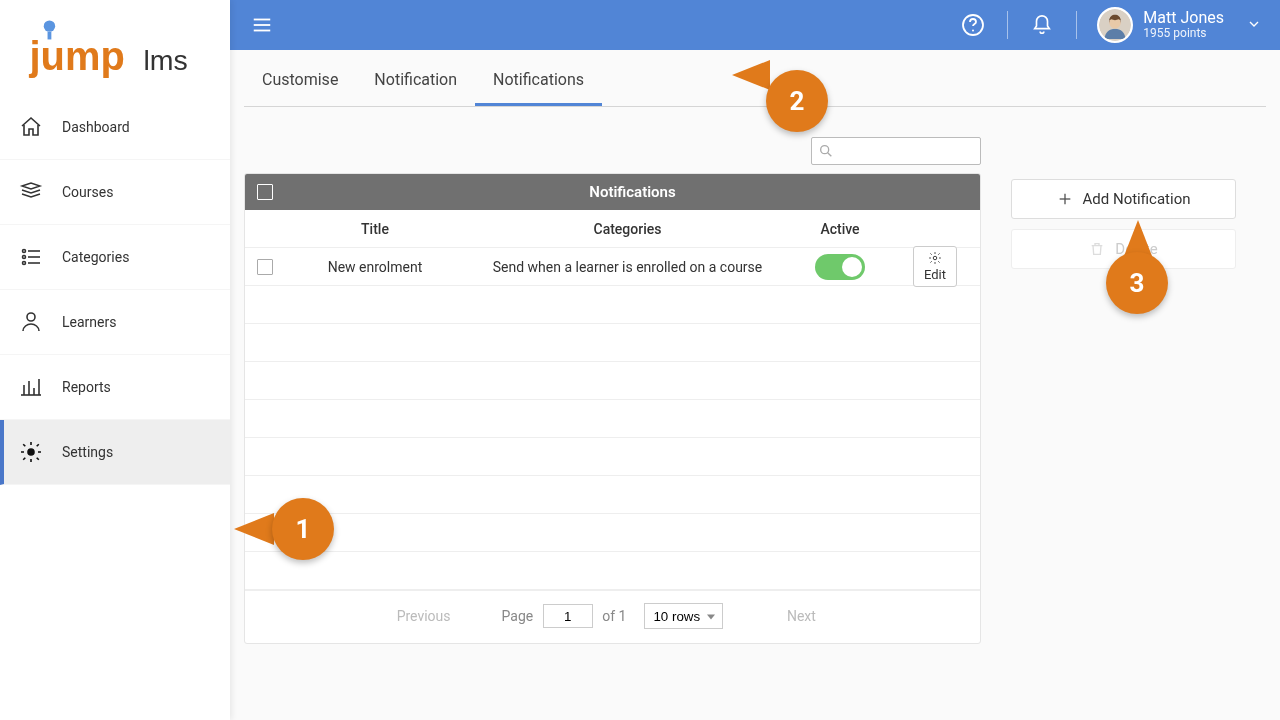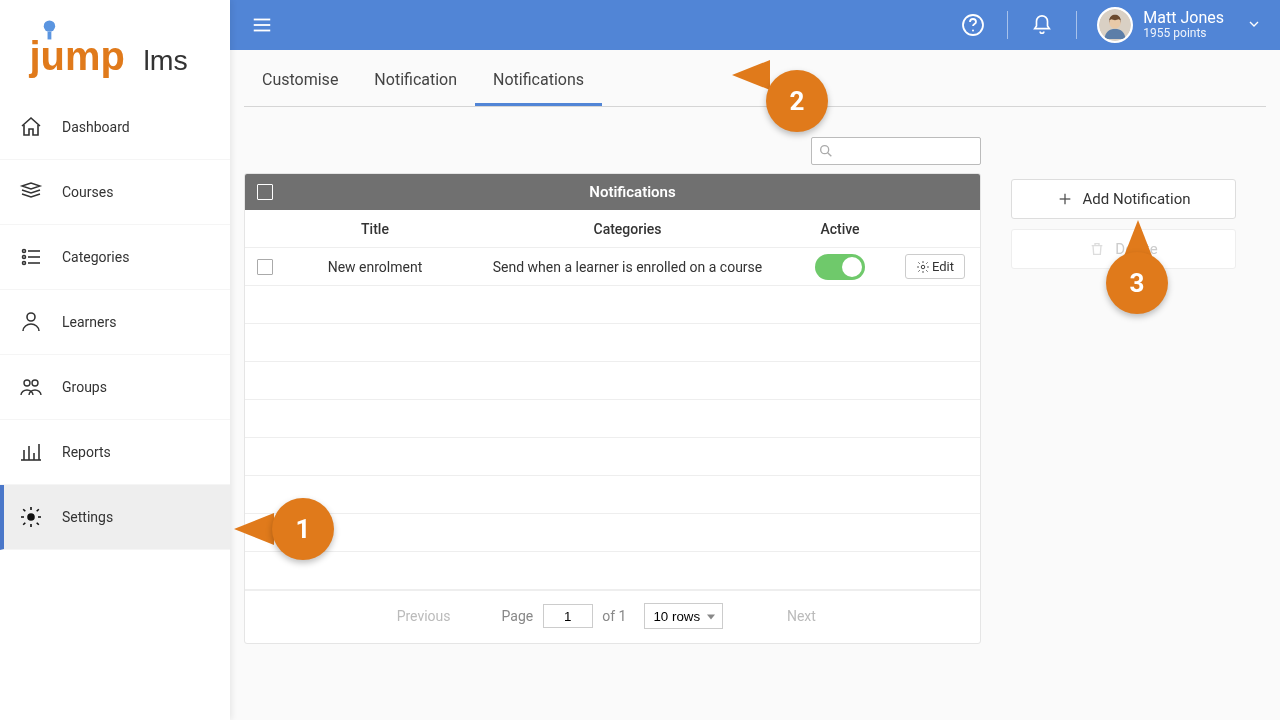--- a/index.html
+++ b/index.html
@@ -55,21 +55,21 @@
   .c-action { width:90px; text-align:center; }
   .row { display:flex; height:38px; align-items:center; border-bottom:1px solid #eee; }
   .row.empty > div { color:transparent; }
 
   input[type=checkbox].cb { width:16px; height:16px; appearance:none; border:1px solid #aaa; border-radius:1px; background:#fff; cursor:pointer; }
   .tbl-header input[type=checkbox].cb { border-color:#fff; background:#707070; }
 
   .toggle { width:50px; height:26px; border-radius:13px; background:#6fc96b; position:relative; margin:0 auto; cursor:pointer; }
   .toggle::after { content:""; position:absolute; right:3px; top:3px; width:20px; height:20px; border-radius:50%; background:#fff; }
 
-  .edit-btn { border:1px solid #ccc; background:#fff; border-radius:3px; padding:4px 10px; display:inline-flex; align-items:center; gap:2px; cursor:pointer; font-size:13px; }
+  .edit-btn { border:1px solid #ccc; background:#fff; border-radius:3px; padding:4px 10px; display:inline-flex; align-items:center; gap:2px; cursor:pointer; font-size:13px;flex-direction:column; }
 
   .pager { display:flex; align-items:center; justify-content:center; gap:18px; padding:12px 0 14px; border-top:1px solid #eee; color:#888; }
   .pager .btn { width:120px; text-align:center; color:#bbb; cursor:default; }
   .pager input { width:50px; height:24px; border:1px solid #ccc; text-align:center; margin:0 6px; }
   .pager select { height:26px; border:1px solid #ccc; padding:0 22px 0 8px; background:#fff; appearance:none; position:relative; }
   .select-wrap { position:relative; display:inline-block; }
   .select-wrap::after { content:""; position:absolute; right:8px; top:50%; transform:translateY(-30%); border-left:4px solid transparent; border-right:4px solid transparent; border-top:5px solid #888; pointer-events:none; }
 
   
   .act-btn { border:1px solid #ddd; background:#fff; border-radius:3px; height:40px; display:flex; align-items:center; justify-content:center; gap:10px; cursor:pointer; font-size:15px; }
@@ -132,31 +132,20 @@
   <div class="nav-item">
     <span class="icon">
       <svg width="24" height="24" viewBox="0 0 24 24" fill="none" stroke="#333" stroke-width="1.6">
           <circle cx="12" cy="7" r="4"></circle>
           <path d="M4 21c0-4 4-7 8-7s8 3 8 7"></path>
         </svg>
     </span>
     <span>Learners</span>
   </div>
 
-  <div class="nav-item">
-    <span class="icon">
-      <svg width="24" height="24" viewBox="0 0 24 24" fill="none" stroke="#333" stroke-width="1.4">
-          <circle cx="8" cy="8" r="3"></circle>
-          <circle cx="16" cy="8" r="3"></circle>
-          <path d="M2 20c0-3 3-5 6-5s6 2 6 5"></path>
-          <path d="M10 20c0-3 3-5 6-5s6 2 6 5"></path>
-        </svg>
-    </span>
-    <span>Groups</span>
-  </div>
 
   <div class="nav-item">
     <span class="icon">
       <svg width="24" height="24" viewBox="0 0 24 24" fill="none" stroke="#333" stroke-width="1.6">
           <line x1="5" y1="20" x2="5" y2="10"></line>
           <line x1="10" y1="20" x2="10" y2="6"></line>
           <line x1="15" y1="20" x2="15" y2="13"></line>
           <line x1="20" y1="20" x2="20" y2="4"></line>
           <line x1="2" y1="20" x2="22" y2="20"></line>
         </svg>

